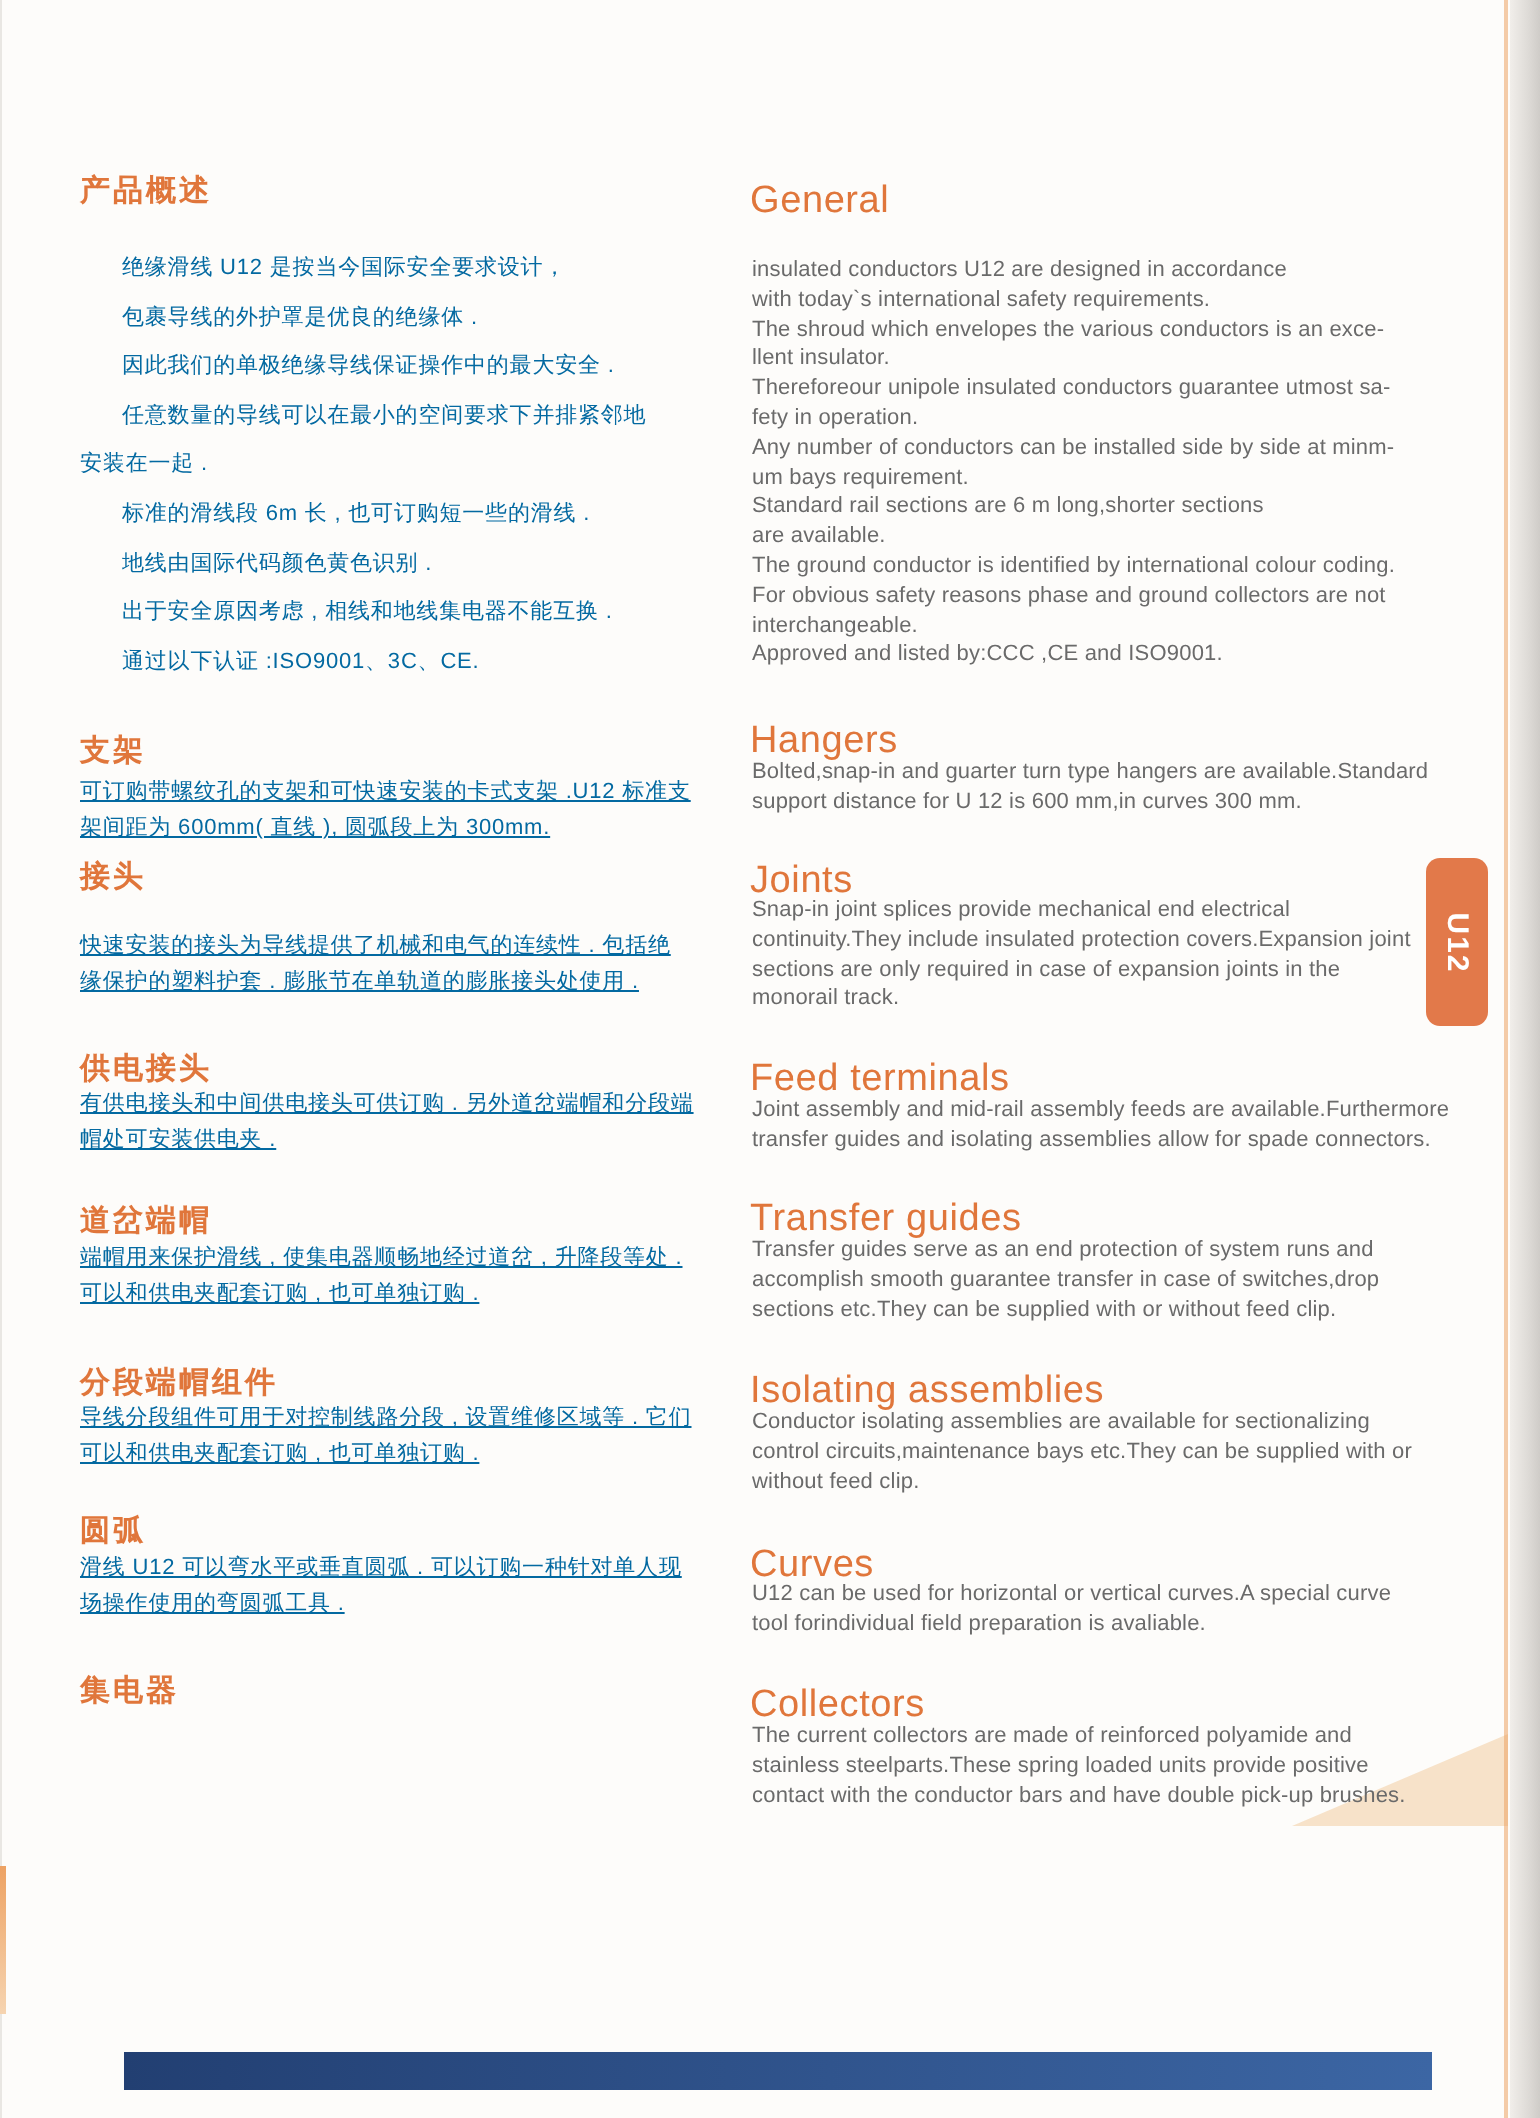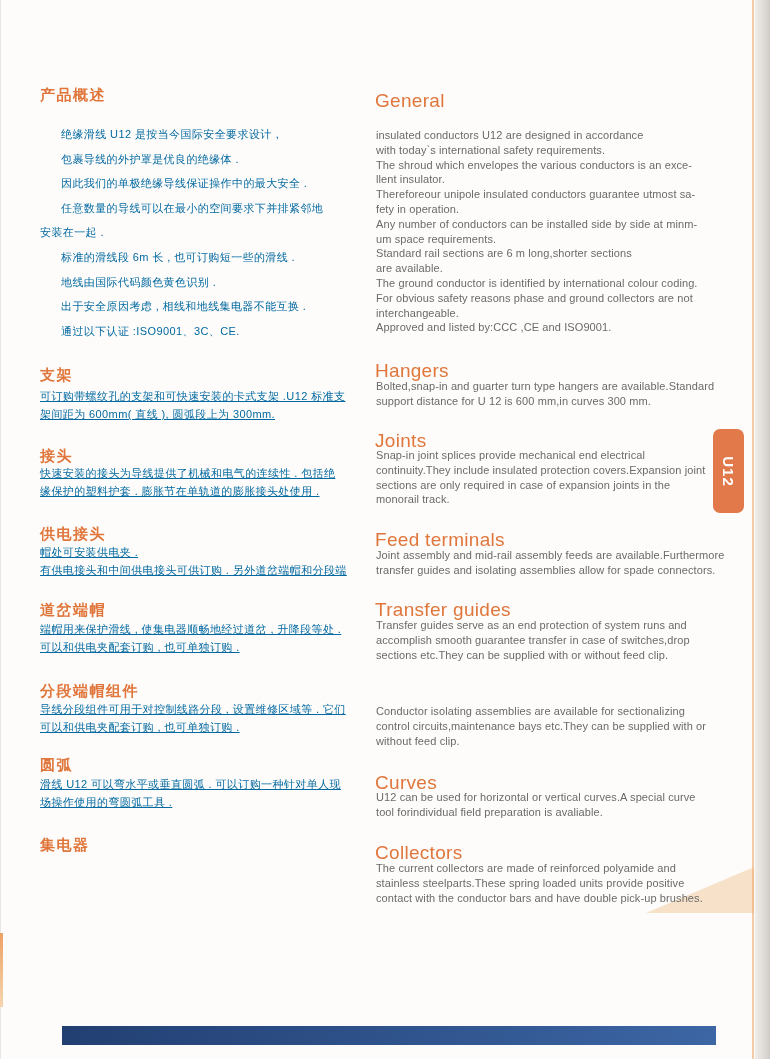--- a/index.html
+++ b/index.html
@@ -68,30 +68,30 @@
         <div class="line indent">出于安全原因考虑 , 相线和地线集电器不能互换 .</div>
         <div class="line indent">通过以下认证 :ISO9001、3C、CE.</div>
       </div>
 
     <h2 class="zh-h" style="top:366px">支架</h2>
     <div class="lines zh-l lh18" style="top:387px">
         <div class="line">可订购带螺纹孔的支架和可快速安装的卡式支架 .U12 标准支</div>
         <div class="line">架间距为 600mm( 直线 ), 圆弧段上为 300mm.</div>
       </div>
 
-    <h2 class="zh-h" style="top:447px">接头</h2>
+    <h2 class="zh-h" style="top:429px">接头</h2>
     <div class="lines zh-l lh18" style="top:464px">
         <div class="line">快速安装的接头为导线提供了机械和电气的连续性 . 包括绝</div>
         <div class="line">缘保护的塑料护套 . 膨胀节在单轨道的膨胀接头处使用 .</div>
       </div>
 
     <h2 class="zh-h" style="top:525px">供电接头</h2>
     <div class="lines zh-l lh18" style="top:543px">
+        <div class="line">有供电接头和中间供电接头可供订购 . 另外道岔端帽和分段端</div>
         <div class="line">帽处可安装供电夹 .</div>
-        <div class="line">有供电接头和中间供电接头可供订购 . 另外道岔端帽和分段端</div>
       </div>
 
     <h2 class="zh-h" style="top:601px">道岔端帽</h2>
     <div class="lines zh-l lh18" style="top:620px">
         <div class="line">端帽用来保护滑线 , 使集电器顺畅地经过道岔 , 升降段等处 .</div>
         <div class="line">可以和供电夹配套订购 , 也可单独订购 .</div>
       </div>
 
     <h2 class="zh-h" style="top:682px">分段端帽组件</h2>
     <div class="lines zh-l lh18" style="top:700px">
@@ -111,21 +111,21 @@
   <div class="col">
     <h2 class="en-h" style="top:90px">General</h2>
     <div class="lines en-l lh148" style="top:128px">
         <div class="line">insulated conductors U12 are designed in accordance</div>
         <div class="line">with today`s international safety requirements.</div>
         <div class="line">The shroud which envelopes the various conductors is an exce-</div>
         <div class="line">llent insulator.</div>
         <div class="line">Thereforeour unipole insulated conductors guarantee utmost sa-</div>
         <div class="line">fety in operation.</div>
         <div class="line">Any number of conductors can be installed side by side at minm-</div>
-        <div class="line">um space requirements.</div>
+        <div class="line">um bays requirement.</div>
         <div class="line">Standard rail sections are 6 m long,shorter sections</div>
         <div class="line">are available.</div>
         <div class="line">The ground conductor is identified by international colour coding.</div>
         <div class="line">For obvious safety reasons phase and ground collectors are not</div>
         <div class="line">interchangeable.</div>
         <div class="line">Approved and listed by:CCC ,CE and ISO9001.</div>
       </div>
 
     <h2 class="en-h" style="top:360px">Hangers</h2>
     <div class="lines en-l lh15" style="top:379px">
@@ -147,20 +147,21 @@
         <div class="line">transfer guides and isolating assemblies allow for spade connectors.</div>
       </div>
 
     <h2 class="en-h" style="top:599px">Transfer guides</h2>
     <div class="lines en-l lh15" style="top:618px">
         <div class="line">Transfer guides serve as an end protection of system runs and</div>
         <div class="line">accomplish smooth guarantee transfer in case of switches,drop</div>
         <div class="line">sections etc.They can be supplied with or without feed clip.</div>
       </div>
 
+    <h2 class="en-h" style="top:685px">Isolating assemblies</h2>
     <div class="lines en-l lh15" style="top:704px">
         <div class="line">Conductor isolating assemblies are available for sectionalizing</div>
         <div class="line">control circuits,maintenance bays etc.They can be supplied with or</div>
         <div class="line">without feed clip.</div>
       </div>
 
     <h2 class="en-h" style="top:772px">Curves</h2>
     <div class="lines en-l lh15" style="top:790px">
         <div class="line">U12 can be used for horizontal or vertical curves.A special curve</div>
         <div class="line">tool forindividual field preparation is avaliable.</div>

